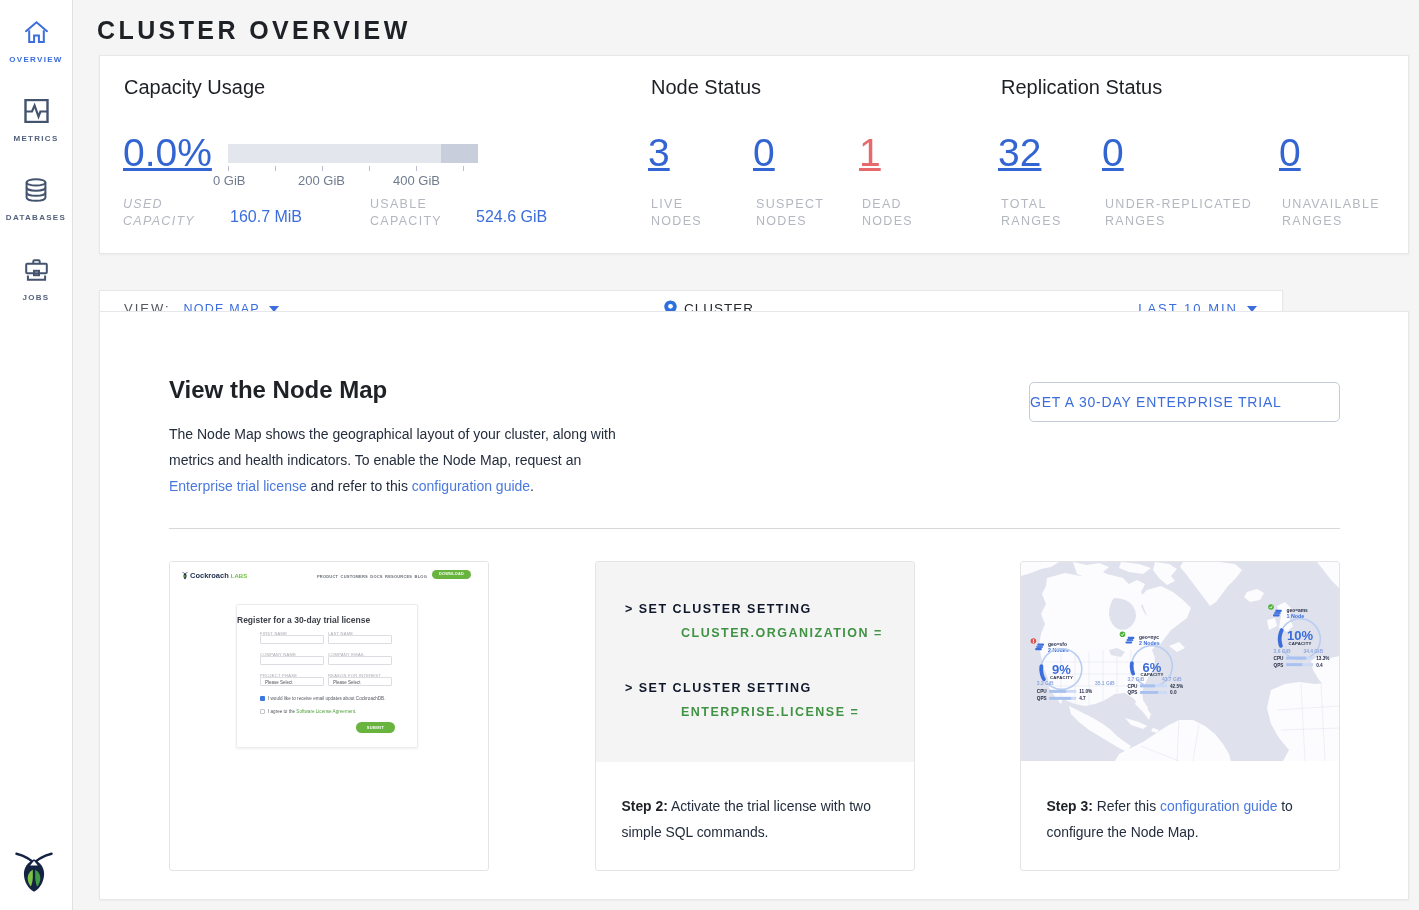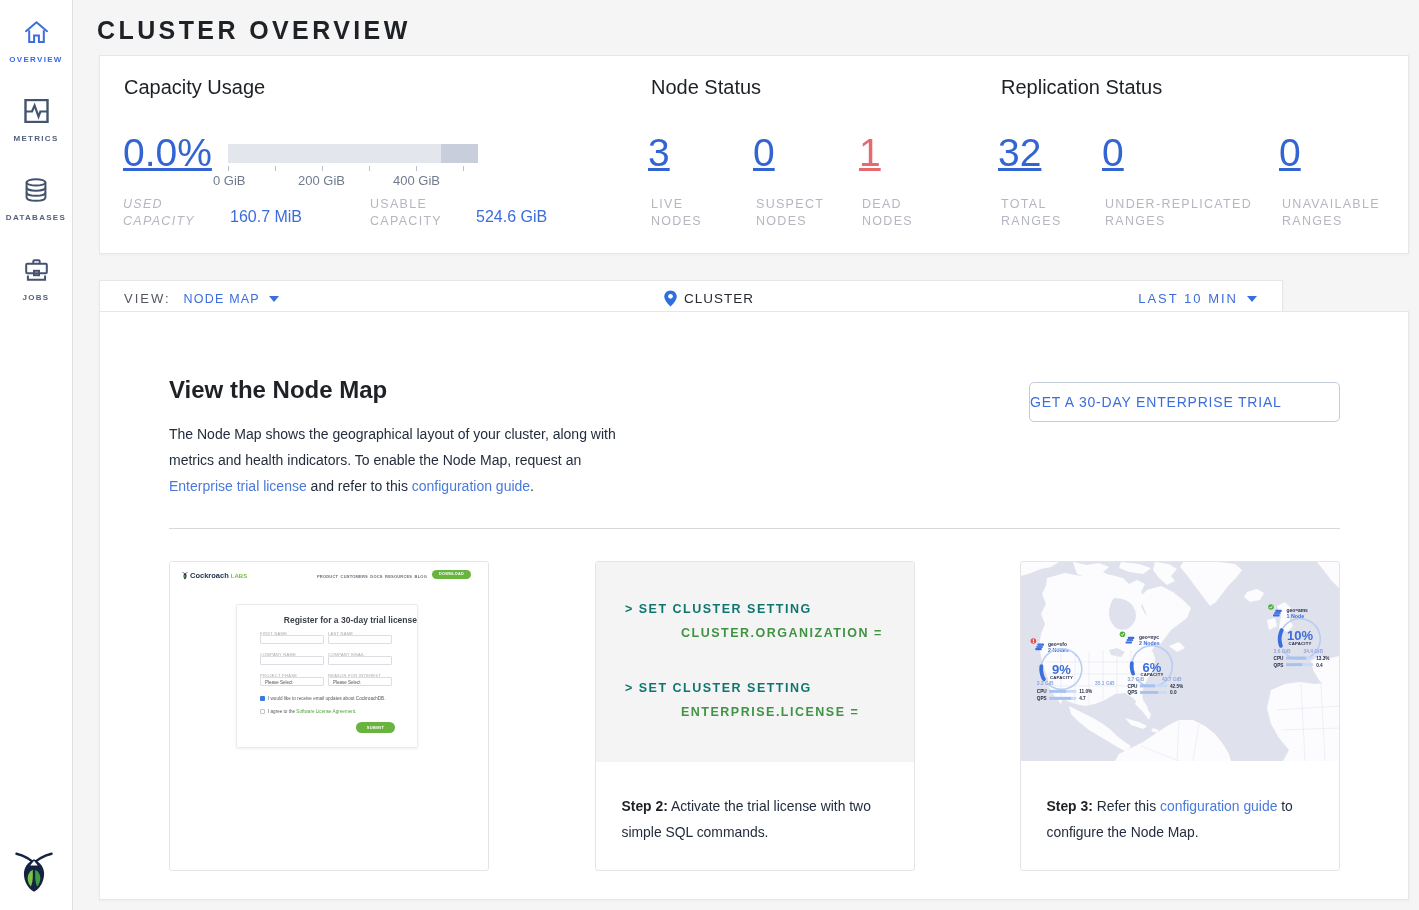--- a/index.html
+++ b/index.html
@@ -23,21 +23,21 @@
 .bignum { position:absolute; font-size:39px; color:#3365d2; line-height:31px;text-decoration:underline; }
 .bignum.red { color:#e5696d; }
 .statlabel { position:absolute; font-size:12.5px; letter-spacing:1.3px; color:#b4b7c0; line-height:17px; }
 .statval { position:absolute; font-size:16px; color:#3b6ddc; }
 #bar { position:absolute; left:128px; top:88px; width:250px; height:19px; background:#e3e6ed; }
 #barseg { position:absolute; left:213px; top:0; width:37px; height:19px; background:#c9cedd; }
 .tick { position:absolute; top:110px; width:1px; height:5px; background:#b9bfcc; }
 .axislabel { position:absolute; top:117px; font-size:13px; color:#707b8e; }
 
 
-#viewbar { left:99px; top:280px; width:1184px; height:37px; }
+#viewbar { left:99px; top:290px; width:1184px; height:37px; }
 .vb-left { position:absolute; left:24px; top:10px; font-size:13px; letter-spacing:2px; color:#54575e; font-weight:500; }
 .vb-left .nm { color:#3b6ddc; margin-left:13px; font-size:12.5px; letter-spacing:1.2px; }
 .tri { display:inline-block; width:0; height:0; border-left:5.5px solid transparent; border-right:5.5px solid transparent; border-top:6px solid #3b6ddc; vertical-align:middle; margin-left:9px; margin-top:-2px; }
 .vb-center { position:absolute; left:36px; right:0; top:9px; text-align:center; font-size:13.5px; letter-spacing:1px; color:#26292e; font-weight:500; }
 .vb-right { position:absolute; right:25px; top:10px; font-size:13px; letter-spacing:2px; color:#3b6ddc; font-weight:500; }
 
 
 #main { left:99px; top:311px; width:1310px; height:589px; }
 #main h2 { position:absolute; left:69px; top:64px; font-size:24px; font-weight:600; color:#1e2125; }
 #para { position:absolute; left:69px; top:109px; width:470px; font-size:14px; line-height:26px; color:#242d3d; }
@@ -50,21 +50,21 @@
 .caption b { font-weight:bold; color:#1e2125; }
 
 
 #mini { position:absolute; left:0; top:0; width:320px; height:200px; background:#fff; font-family:"Liberation Sans",sans-serif; }
 .mlabel { position:absolute; font-size:4px; color:#a8a8b0; letter-spacing:0.3px; }
 .minput { position:absolute; width:64px; height:9px; border:1px solid #dcdce2; border-radius:1px; background:#fff; }
 .mnav { position:absolute; font-size:4px; color:#6a6f78; font-weight:bold; letter-spacing:0.2px; }
 
 
 #code { position:absolute; left:0; top:0; width:320px; height:200px; background:#f4f4f5; }
-.codeline { position:absolute; font-size:12.5px; font-weight:bold; letter-spacing:1.5px; color:#0f766e; white-space:nowrap; }
+.codeline { position:absolute; font-size:12.5px; font-weight:bold; letter-spacing:1.5px; color:#0f172a; white-space:nowrap; }
 .codeline.green { color:#3f9343; }
 </style>
 </head>
 <body>
 
 <div id="sidebar">
   <div class="navitem active" style="top:20px;">
     <svg width="25" height="24" viewBox="0 0 25 24" fill="none" stroke="#3b6ddc" stroke-width="2">
       <path d="M2 11.2 L12.5 2.2 L23 11.2" stroke-linecap="round"></path>
       <path d="M5.2 10.2 V22 H10.1 V15.6 H14.9 V22 H19.8 V10.2"></path>
@@ -174,21 +174,21 @@
       <div style="position:absolute;left:20px;top:9px;font-size:7.5px;font-weight:bold;color:#1c2b4a;">Cockroach <span style="color:#6fc13e;font-size:6px;">LABS</span></div>
       <div class="mnav" style="left:147px;top:12px;width:110px;display:flex;justify-content:space-between;">
           <span>PRODUCT</span>
           <span>CUSTOMERS</span>
           <span>DOCS</span>
           <span>RESOURCES</span>
           <span>BLOG</span>
         </div>
       <div style="position:absolute;left:262px;top:8px;width:39px;height:9px;border-radius:4.5px;background:#68b43e;color:#fff;font-size:3.8px;font-weight:bold;text-align:center;line-height:9px;letter-spacing:0.3px;">DOWNLOAD</div>
       <div style="position:absolute;left:66px;top:42px;width:182px;height:144px;background:#fff;border:1px solid #ececf0;border-radius:2px;box-shadow:0 1px 3px rgba(0,0,0,0.07);">
-        <div style="position:absolute;left:0;top:10px;width:100%;text-align:right;font-size:8.5px;font-weight:bold;color:#3a3f46;">Register for a 30-day trial license</div>
+        <div style="position:absolute;left:0;top:10px;width:100%;text-align:left;font-size:8.5px;font-weight:bold;color:#3a3f46;">Register for a 30-day trial license</div>
         <div class="mlabel" style="left:23px;top:26px;">FIRST NAME</div>
         <div class="mlabel" style="left:91px;top:26px;">LAST NAME</div>
         <div class="minput" style="left:23px;top:30px;"></div>
         <div class="minput" style="left:91px;top:30px;"></div>
         <div class="mlabel" style="left:23px;top:47px;">COMPANY NAME</div>
         <div class="mlabel" style="left:91px;top:47px;">COMPANY EMAIL</div>
         <div class="minput" style="left:23px;top:51px;"></div>
         <div class="minput" style="left:91px;top:51px;"></div>
         <div class="mlabel" style="left:23px;top:68px;">PROJECT PHASE</div>
         <div class="mlabel" style="left:91px;top:68px;">REASON FOR INTEREST</div>

